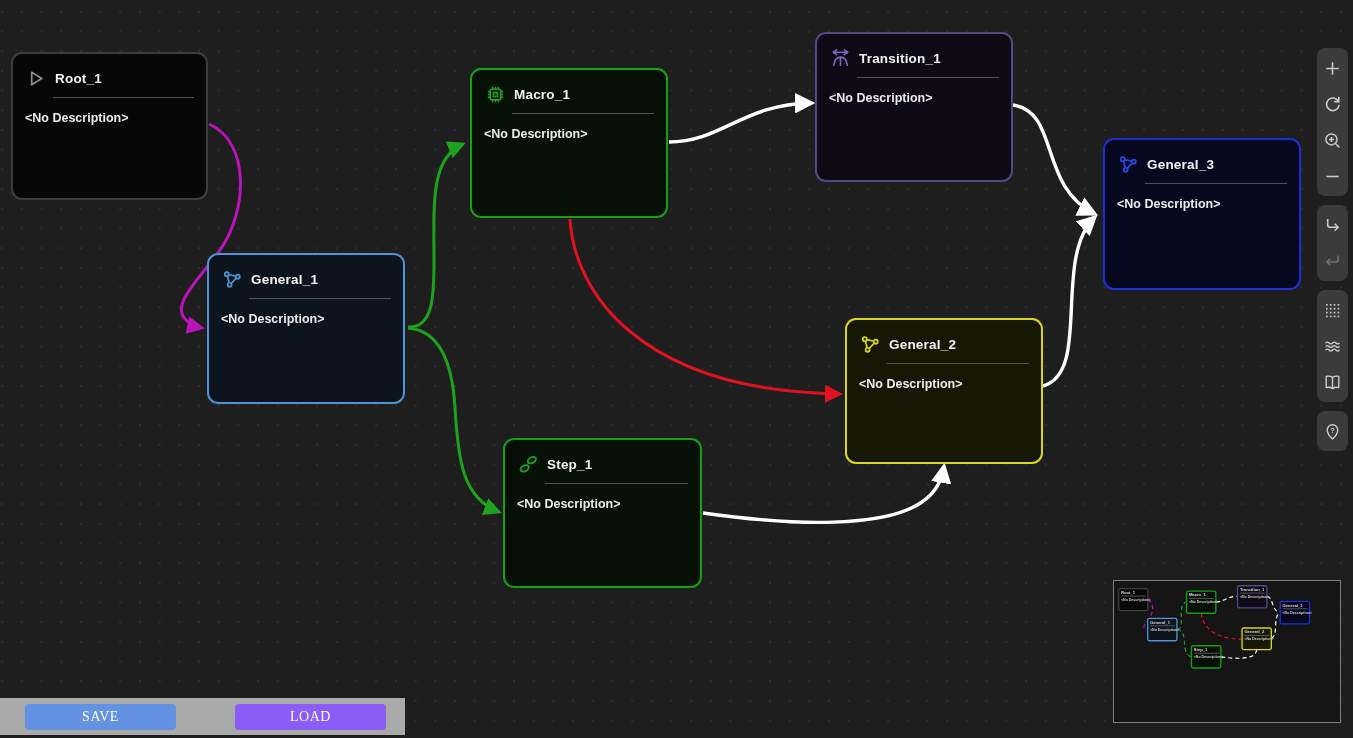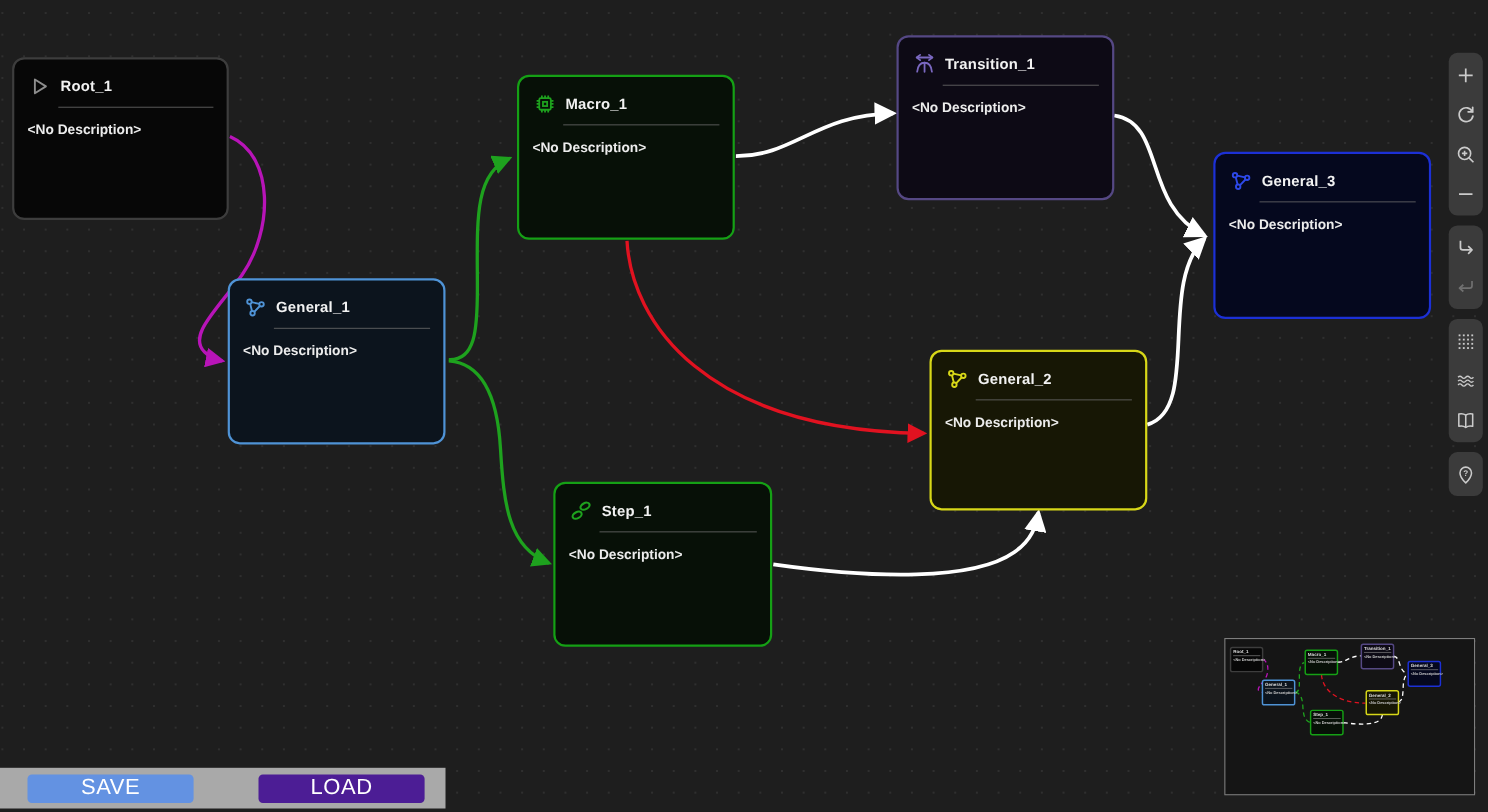--- a/index.html
+++ b/index.html
@@ -34,21 +34,21 @@
   .tool-btn { width:31px; height:36px; display:flex; align-items:center; justify-content:center;
               background:transparent; border:none; color:#cbcbcb; cursor:pointer; }
   .tool-btn.disabled { color:#707070; }
   .tool-btn svg { width:21px; height:21px; }
   .action-bar {
     position:absolute; left:0; bottom:3px; width:405px; height:37px;
     background:#a9a9a9; display:flex; align-items:center;
   }
   .action-btn {
     border:none; border-radius:4px; width:151px; height:26px;
-    color:#fff; font-size:20px; font-family:Liberation Sans, sans-serif;
+    color:#fff; font-size:14px; font-family:Liberation Serif, serif;
     letter-spacing:.5px; cursor:pointer;
   }
   .action-btn.save { margin-left:25px; }
   .action-btn.load { margin-left:59px; }
   .minimap {
     position:absolute;
     border:1px solid #7e7e7e;
   }
   .hidden-defs { position:absolute; width:0; height:0; overflow:hidden; }
 </style>
@@ -319,21 +319,21 @@
       <button class="tool-btn" style="color: rgb(203, 203, 203);">
         <svg>
           <use href="#sym-pin-question-icon"></use>
         </svg>
       </button>
     </div>
   </div>
 
 <div class="action-bar" style="background: rgb(169, 169, 169);">
   <button class="action-btn save" style="background: rgb(99, 146, 226);">SAVE</button>
-  <button class="action-btn load" style="background: #4c1d95;">LOAD</button>
+  <button class="action-btn load" style="background: #8b5cf6;">LOAD</button>
 </div>
 
 <svg class="minimap" id="minimap" width="228" height="143" viewBox="0 0 228 143" style="left: 1113px; top: 580px; border-color: rgb(126, 126, 126); background: rgb(21, 21, 21);">
     <g transform="translate(2.5,0) scale(0.15)">
       <path d="M 209 124 C 250 142 248 210 220 250 C 198 281 170 305 186 320 Q 192 326 202 328" fill="none" stroke="#b814b8" stroke-width="8" stroke-dasharray="28 20"></path>
       <path d="M 408 327 C 432 328 434 300 434 262 C 434 205 430 158 463 144" fill="none" stroke="#1ea21e" stroke-width="8" stroke-dasharray="28 20"></path>
       <path d="M 408 328 C 436 330 452 356 455 408 C 458 458 462 498 499 512" fill="none" stroke="#1ea21e" stroke-width="8" stroke-dasharray="28 20"></path>
       <path d="M 669 142 C 722 142 742 104 812 103" fill="none" stroke="#ffffff" stroke-width="8" stroke-dasharray="28 20"></path>
       <path d="M 570 219 C 574 292 640 391 840 394" fill="none" stroke="#e11220" stroke-width="8" stroke-dasharray="28 20"></path>
       <path d="M 1013 105 C 1060 112 1038 186 1095 214" fill="none" stroke="#ffffff" stroke-width="8" stroke-dasharray="28 20"></path>

